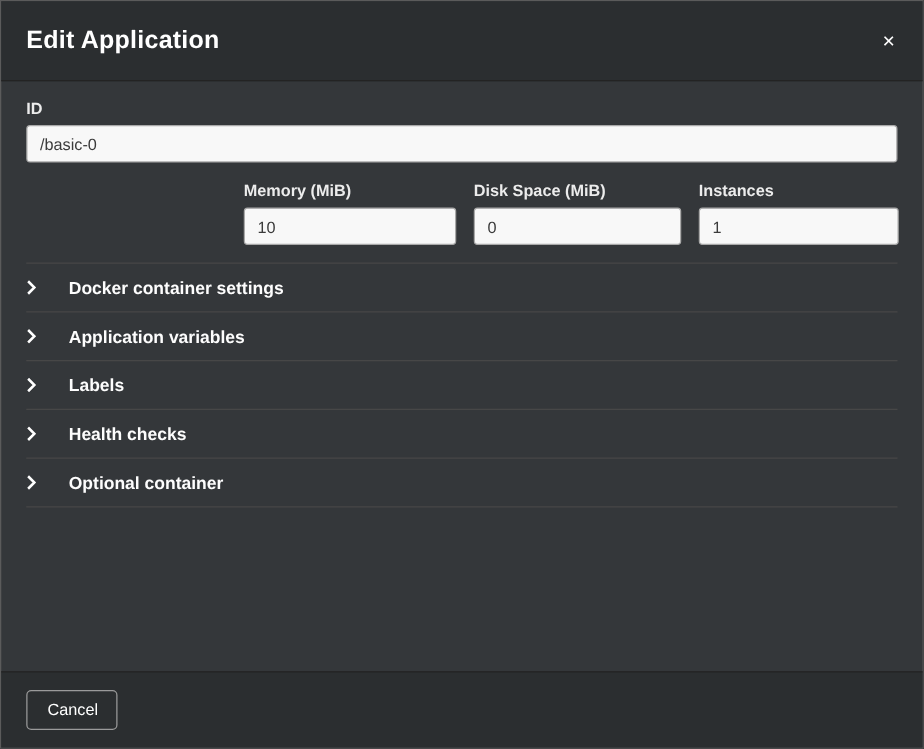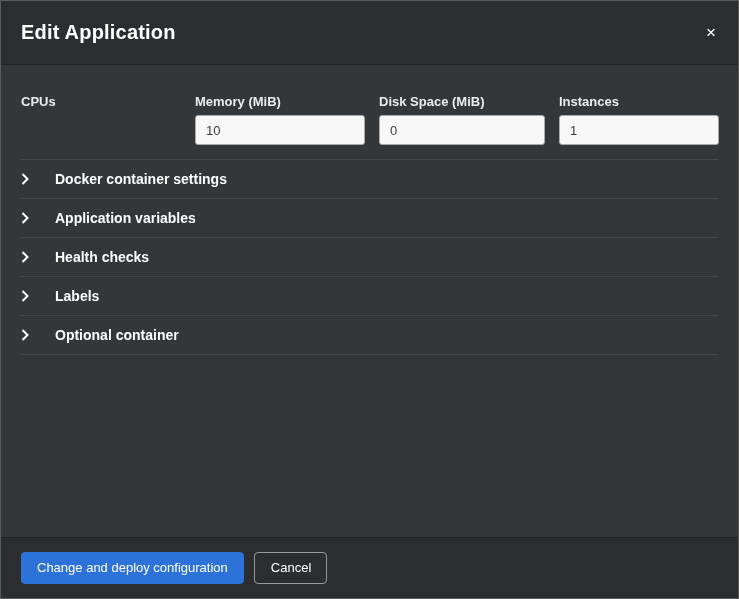--- a/index.html
+++ b/index.html
@@ -99,24 +99,27 @@
 
 <div class="modal">
 
   <div class="modal-header">
     <div class="modal-title">Edit Application</div>
     <button class="close-btn">×</button>
   </div>
 
   <div class="modal-body">
 
+    <div class="form-group">
+      <label>ID</label>
+      <input class="text-input" value="/basic-0" style="">
+    </div>
 
     <div class="form-row">
       <div class="form-group">
-        <label>CPUs</label>
       </div>
       <div class="form-group">
         <label>Memory (MiB)</label>
         <input class="text-input" value="10" style="">
       </div>
       <div class="form-group">
         <label>Disk Space (MiB)</label>
         <input class="text-input" value="0" style="">
       </div>
       <div class="form-group">
@@ -142,40 +145,39 @@
             </svg>
         </span>
         <span class="section-label">Application variables</span>
       </div>
       <div class="section-row">
         <span class="chev">
           <svg width="8" height="12" viewBox="0 0 8 12">
               <path d="M1.5 1l5 5-5 5" stroke="#ffffff" stroke-width="2" fill="none"></path>
             </svg>
         </span>
-        <span class="section-label">Health checks</span>
+        <span class="section-label">Labels</span>
       </div>
       <div class="section-row">
         <span class="chev">
           <svg width="8" height="12" viewBox="0 0 8 12">
               <path d="M1.5 1l5 5-5 5" stroke="#ffffff" stroke-width="2" fill="none"></path>
             </svg>
         </span>
-        <span class="section-label">Labels</span>
+        <span class="section-label">Health checks</span>
       </div>
       <div class="section-row">
         <span class="chev">
           <svg width="8" height="12" viewBox="0 0 8 12">
               <path d="M1.5 1l5 5-5 5" stroke="#ffffff" stroke-width="2" fill="none"></path>
             </svg>
         </span>
         <span class="section-label">Optional container</span>
       </div>
     </div>
 
   </div>
 
   <div class="modal-footer">
-    <button class="btn btn-primary">Change and deploy configuration</button>
     <button class="btn btn-secondary">Cancel</button>
   </div>
 
 </div>
 
 </body></html>

